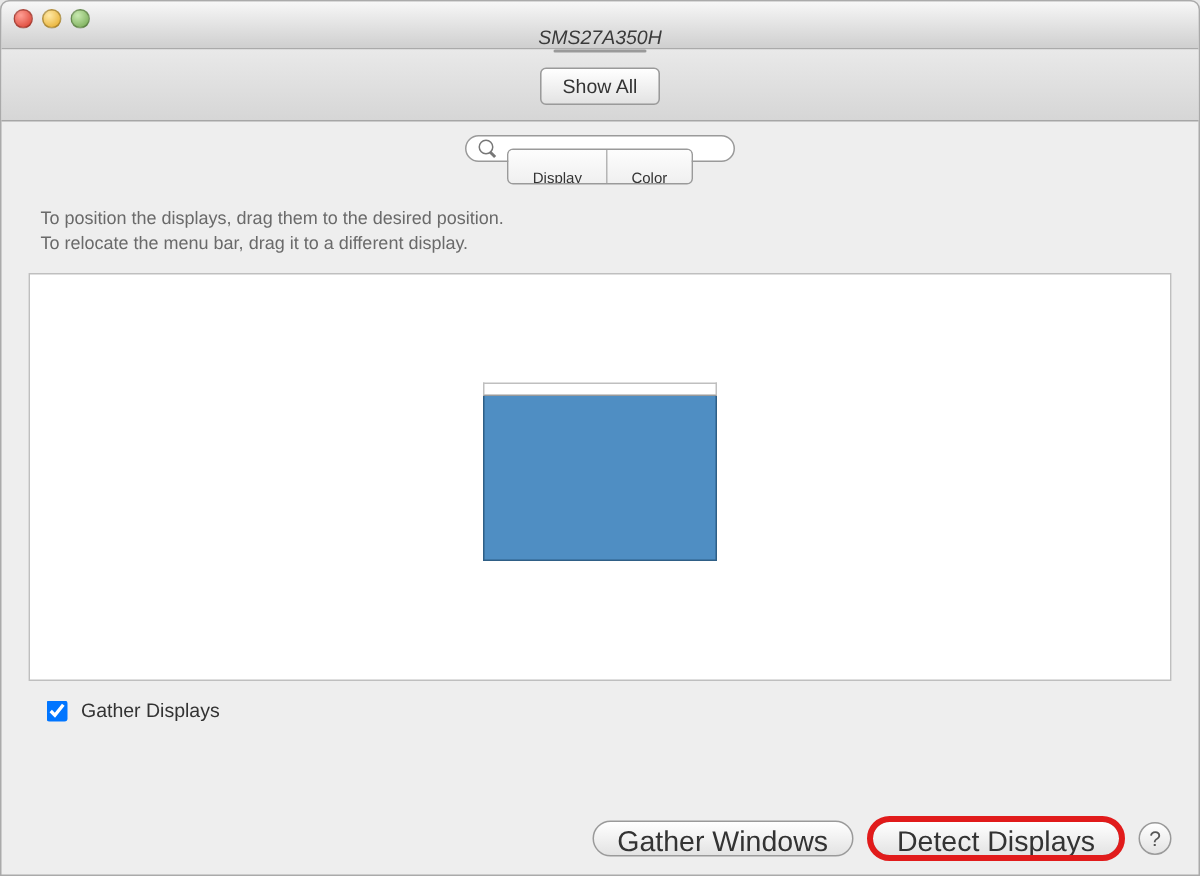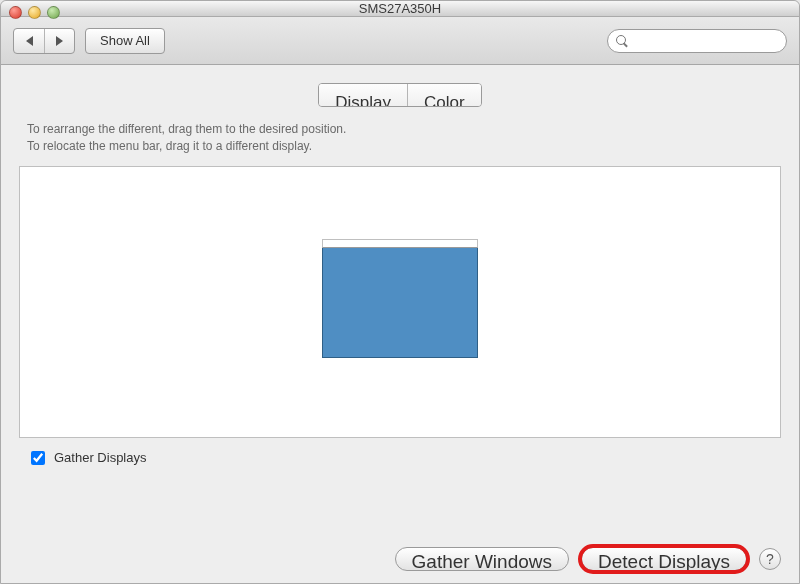--- a/index.html
+++ b/index.html
@@ -16,28 +16,29 @@
   }
   .window {
     width: 800px;
     height: 584px;
     background: #eeeeee;
     border: 1px solid #aaa;
     border-radius: 6px 6px 0 0;
     position: relative;
   }
   .titlebar {
-    height: 16px;
+    height: 32px;
     background: linear-gradient(#f7f7f7, #cfcfcf);
     border-bottom: 1px solid #aaa;
     display: flex;
-    align-items: flex-start;
+    align-items: flex-end;
     padding: 0 8px;
     border-radius: 6px 6px 0 0;
     position: relative;
+    font-style: italic;
   }
   .traffic {
     display: flex;
     gap: 6px;
     position: absolute;
     left: 8px;
     top: 5px;
   }
   .traffic .dot {
     width: 13px; height: 13px; border-radius: 50%;
@@ -53,20 +54,21 @@
     color: #3a3a3a;
   }
   .toolbar {
     height: 48px;
     background: linear-gradient(#e9e9e9, #d6d6d6);
     border-bottom: 1px solid #a6a6a6;
     display: flex;
     align-items: center;
     padding: 0 12px;
     gap: 10px;
+    flex-direction: column;
   }
   .seg {
     display: inline-flex;
     border: 1px solid #9a9a9a;
     border-radius: 4px;
     overflow: hidden;
     background: linear-gradient(#ffffff, #e3e3e3);
     height: 26px;
   }
   .seg button {
@@ -119,21 +121,21 @@
     display: inline-flex;
     border: 1px solid #9a9a9a;
     border-radius: 4px;
     overflow: hidden;
     background: linear-gradient(#ffffff, #e3e3e3);
     height: 24px;
     box-shadow: 0 1px 0 rgba(255,255,255,0.6) inset;
   }
   .tabseg .tab {
     padding: 19px 16px;
-    font-size: 17px;
+    font-size: 10px;
     color: #333;
     display: flex; align-items: center;
     cursor: pointer;
     background: linear-gradient(#fdfdfd, #e6e6e6);
   }
   .tabseg .tab + .tab { border-left: 1px solid #b5b5b5; }
   .tabseg .tab.active {
     background: linear-gradient(#8fa8bb, #6e8aa1);
     color: #fff;
   }
@@ -266,21 +268,21 @@
   <div class="content">
 
     <div class="tabs-row">
       <div class="tabseg">
         <div class="tab">Display</div>
         <div class="tab">Color</div>
       </div>
     </div>
 
     <div class="hint-text">
-      <div>To rearrange the different, drag them to the desired position.</div>
+      <div>To position the displays, drag them to the desired position.</div>
       <div>To relocate the menu bar, drag it to a different display.</div>
     </div>
 
     <div class="arrange-box">
       <div class="display-rep">
         <div class="menubar"></div>
       </div>
     </div>
 
     <label class="check-row">

